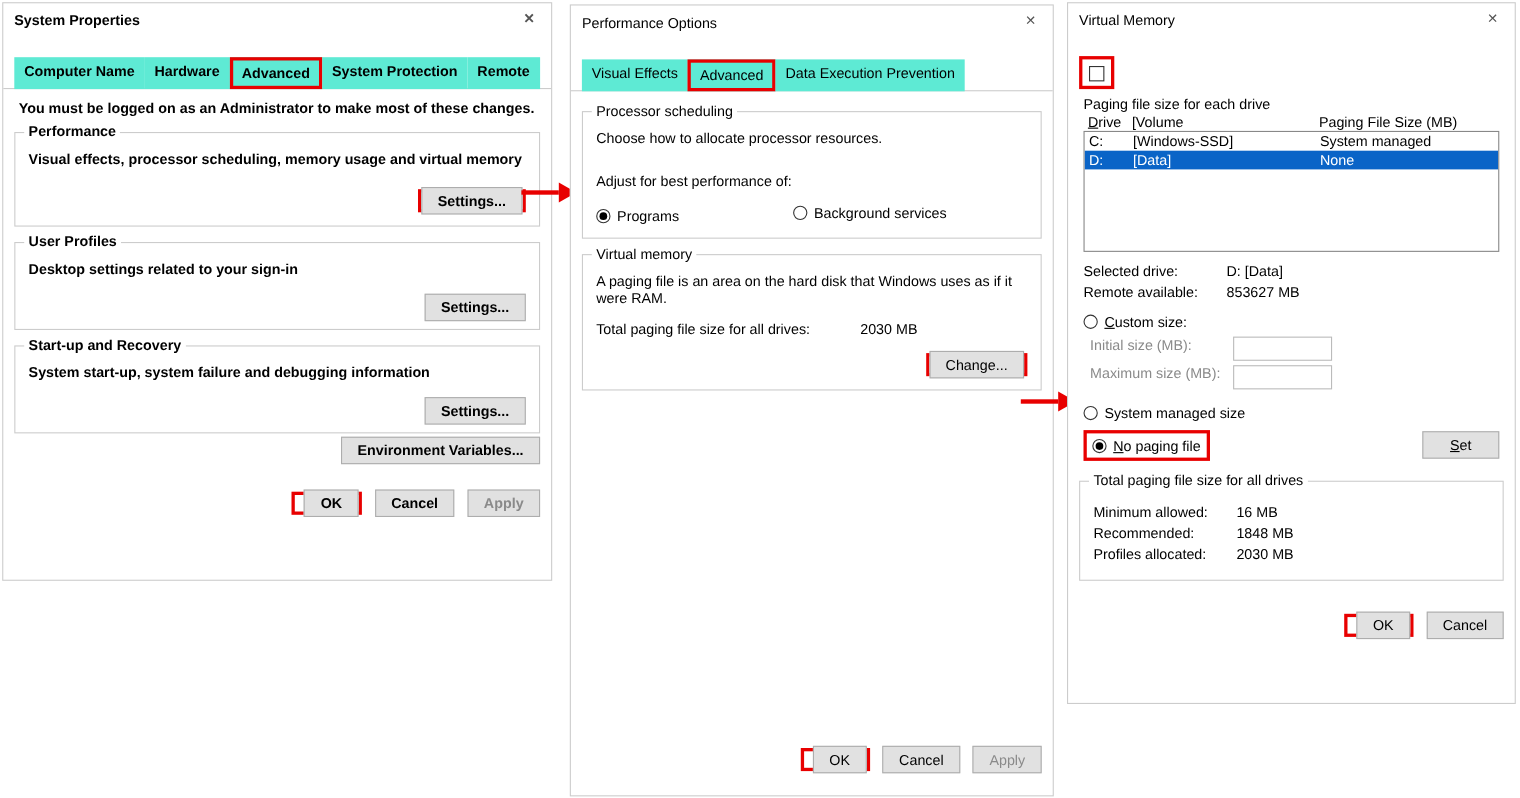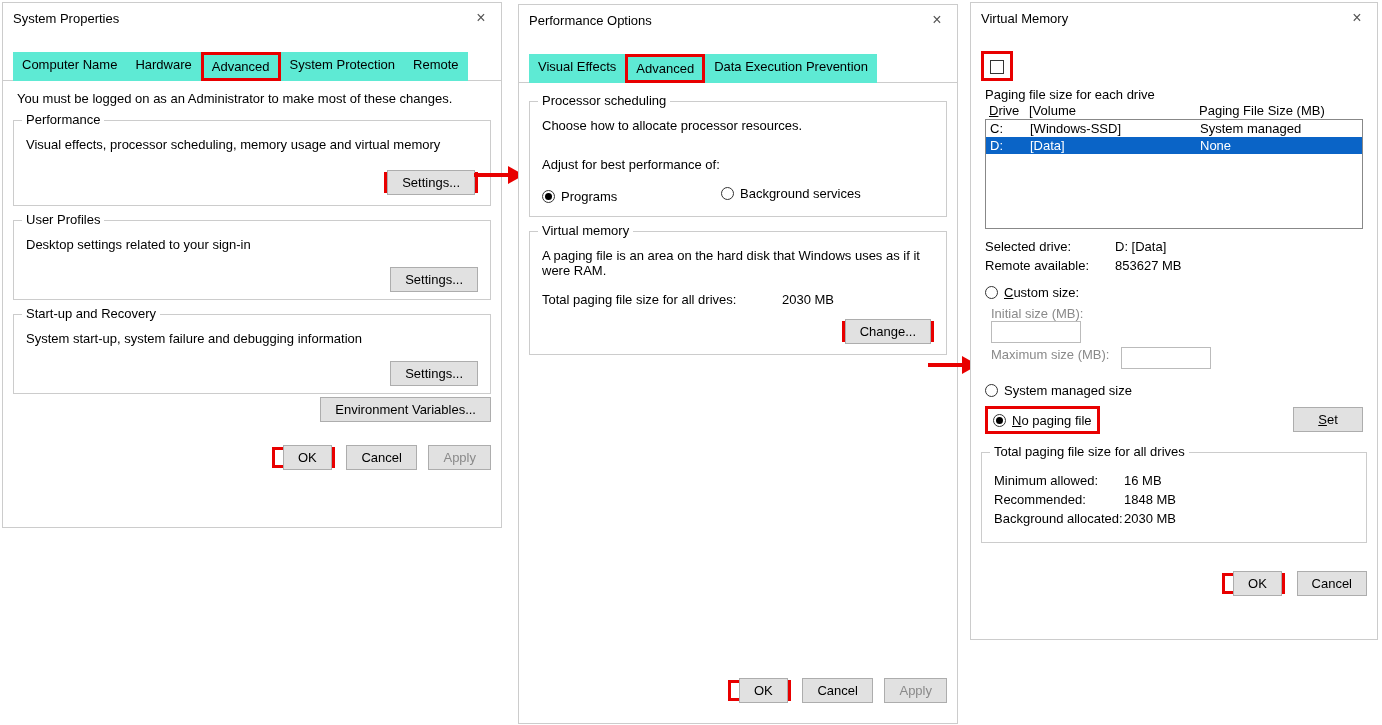--- a/index.html
+++ b/index.html
@@ -36,21 +36,21 @@
   .col-size { flex: 1; text-align:left; }
   .disabled-text { color:#8a8a8a; }
   .field { border:1px solid #bbb; width: 90px; height:22px; display:inline-block; background:#fff; }
   .kv { display:flex; margin:4px 0; }
   .kv .k { width: 130px; }
   .underline-first::first-letter { text-decoration: underline; }
 </style>
 </head>
 <body>
 
-<div class="dialog" style="left:2px; top:2px; width:500px; height:526px;">
+<div class="dialog" style="left:2px; top:2px; width:500px; height:526px;font-weight:bold;">
   <div class="titlebar">
     <span class="title">System Properties</span>
     <span class="close-x">×</span>
   </div>
   <div class="tabrow">
     <span class="tab">Computer Name</span>
     <span class="tab">Hardware</span>
     <span class="tab active highlight">Advanced</span>
     <span class="tab">System Protection</span>
     <span class="tab">Remote</span>
@@ -192,21 +192,21 @@
       </div>
     <div class="kv">
         <span class="k">Remote available:</span>
         <span>853627 MB</span>
       </div>
   
     <div style="margin-top:8px;" class="radio">
       <span class="radio-circle"></span>
       <span class="underline-first">Custom size:</span>
     </div>
-    <div class="kv disabled-text" style="margin-left:6px;flex-direction:column;">
+    <div class="kv disabled-text" style="margin-left:6px;">
         <span class="k">Initial size (MB):</span>
         <span class="field"></span>
       </div>
     <div class="kv disabled-text" style="margin-left:6px;">
         <span class="k">Maximum size (MB):</span>
         <span class="field"></span>
       </div>
 
     <div style="margin-top:10px;" class="radio">
       <span class="radio-circle"></span>
@@ -229,21 +229,21 @@
     <span class="group-legend">Total paging file size for all drives</span>
     <div class="kv">
         <span class="k">Minimum allowed:</span>
         <span>16 MB</span>
       </div>
     <div class="kv">
         <span class="k">Recommended:</span>
         <span>1848 MB</span>
       </div>
     <div class="kv">
-        <span class="k">Background allocated:</span>
+        <span class="k">Profiles allocated:</span>
         <span>2030 MB</span>
       </div>
   </div>
 
   <div class="row-right" style="margin-top:30px;">
     <span class="btn-wrap highlight"><span class="btn">OK</span></span>
     <span class="btn">Cancel</span>
   </div>
 </div>
 

